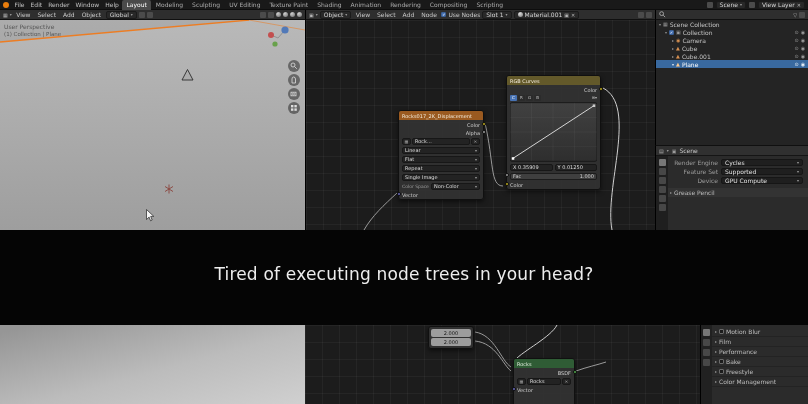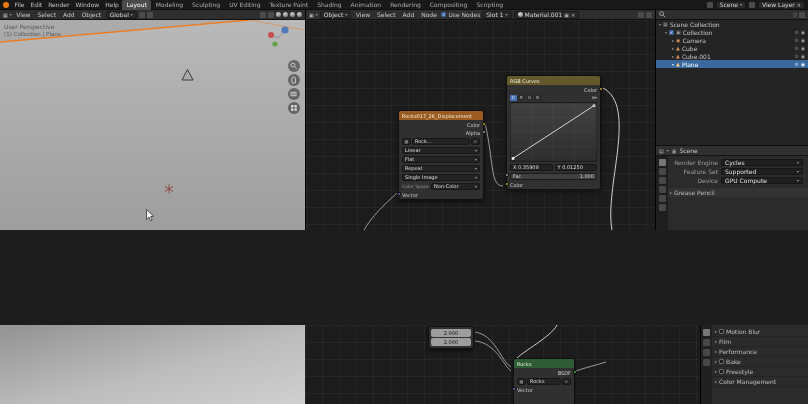--- a/index.html
+++ b/index.html
@@ -468,20 +468,23 @@
         <span>GPU Compute</span>
         <span class="caret">▾</span>
       </span>
     </div>
     <div class="psec">
       <span class="tri">▸</span>
       <span>Grease Pencil</span>
     </div>
   </div>
 
+  <div id="banner" class="abs">
+    <span class="txt">Tired of executing node trees in your head?</span>
+  </div>
 
   <div id="vp3d-b" class="abs"></div>
 
   <div id="shader-b" class="abs nodebg">
     <svg class="wires" width="395" height="79">
       <path d="M170,7 C 190,10 196,36 206,42" fill="none" stroke="#9a9a9a" stroke-width="1"></path>
       <path d="M170,16 C 191,18 198,40 206,46" fill="none" stroke="#9a9a9a" stroke-width="1"></path>
       <path d="M252,0 C 246,12 218,26 210,35" fill="none" stroke="#cfcfcf" stroke-width="1"></path>
       <path d="M271,46 C 282,42 292,40 301,37" fill="none" stroke="#9a9a9a" stroke-width="1"></path>
     </svg>

